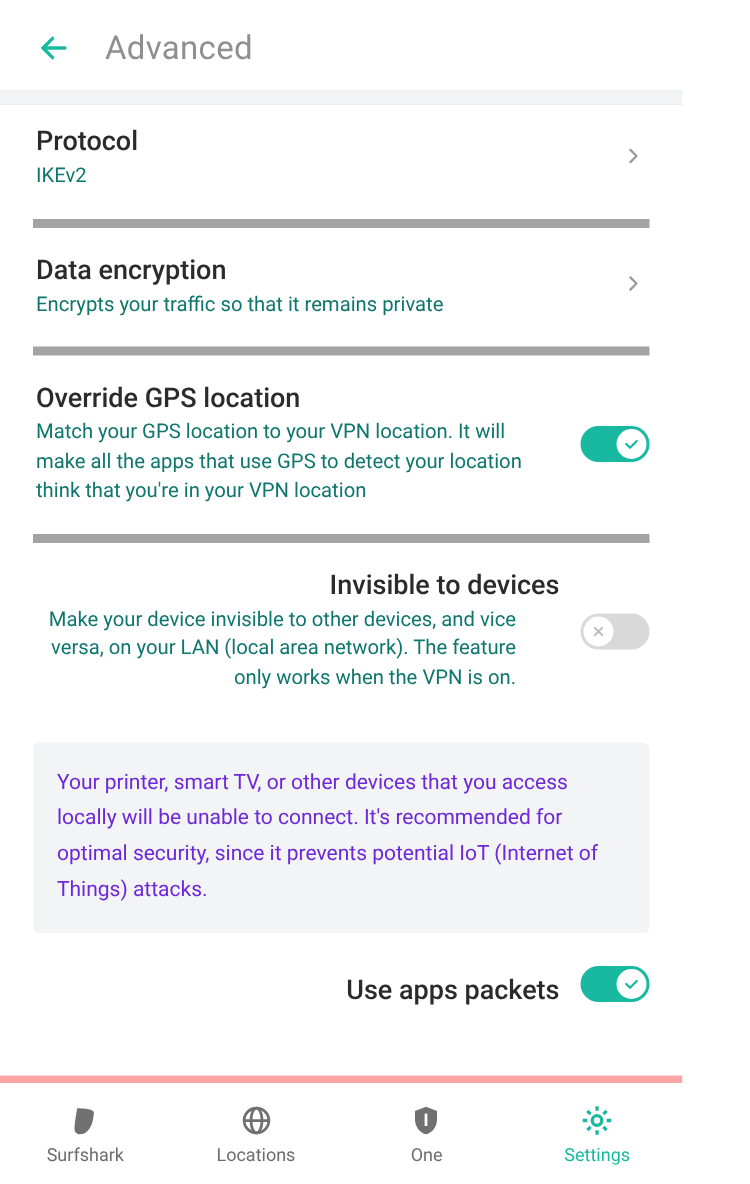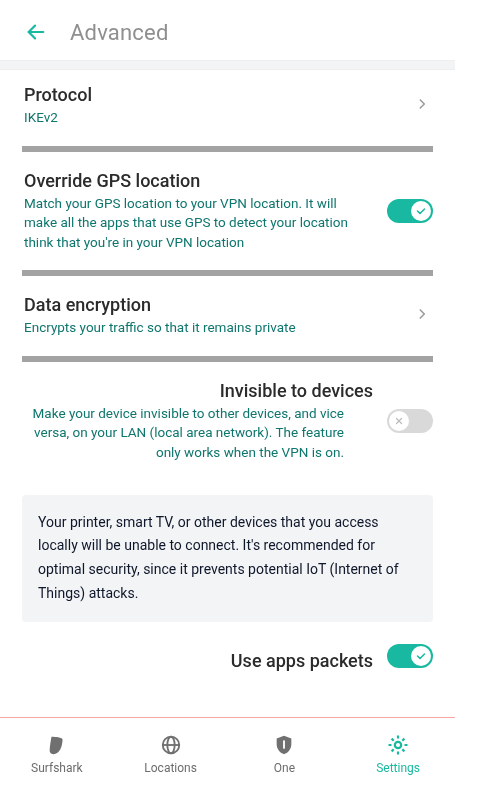--- a/index.html
+++ b/index.html
@@ -14,23 +14,23 @@
   .row { position:relative; padding:18px 60px 18px 2px; border-bottom:6px solid #a3a3a3; }
   .row.noline { border-bottom:none;text-align:right; }
   .row-title { font-size:18px; color:#2b2b2b; font-weight:500; margin-bottom:3px;}
   .row-sub { font-size:13.5px; color:#0f766e; line-height:1.45; }
   .chev { position:absolute; right:4px; top:50%; transform:translateY(-50%); }
   .toggle { position:absolute; right:0; top:50%; transform:translateY(-50%); width:46px; height:24px; border-radius:12px; }
   .toggle.on { background:#18b9a0; }
   .toggle.on .knob { position:absolute; right:2px; top:2px; width:20px; height:20px; border-radius:50%; background:#fff; display:flex; align-items:center; justify-content:center;}
   .toggle.off { background:#d9d9d9; }
   .toggle.off .knob { position:absolute; left:2px; top:2px; width:20px; height:20px; border-radius:50%; background:#fff; display:flex; align-items:center; justify-content:center;}
-  .info-box { background:#f3f4f6; border-radius:4px; padding:16px 16px; margin:14px 0 10px; font-size:14px; color:#0f172a; line-height:1.7;}
+  .info-box { background:#f3f4f6; border-radius:4px; padding:16px 16px; margin:14px 0 10px; font-size:14px; color:#6d28d9; line-height:1.7;}
   
-  .nav { position:absolute; left:0; right:0; bottom:0; height:72px; border-top:1px solid #fca5a5; display:flex; background:#fff;}
+  .nav { position:absolute; left:0; right:0; bottom:0; height:72px; border-top:5px solid #fca5a5; display:flex; background:#fff;}
   .nav-item { flex:1; display:flex; flex-direction:column; align-items:center; justify-content:center; gap:4px; font-size:12px; color:#6d6d6d;}
   .nav-item.active { color:#18b9a0; }
   .nav-icon { width:26px; height:24px; display:flex; align-items:center; justify-content:center;}
   .fade { position:absolute; left:0; right:0; bottom:72px; height:20px; background:linear-gradient(rgba(255,255,255,0),#fff);}
 </style>
 </head>
 <body>
 <div class="screen">
 
 <div class="topbar">
@@ -50,39 +50,39 @@
     <div class="row-title">Protocol</div>
     <div class="row-sub">IKEv2</div>
     <span class="chev">
       <svg width="14" height="22" viewBox="0 0 24 24" fill="none" stroke="#9a9a9a" stroke-width="2.6" stroke-linecap="round" stroke-linejoin="round">
             <polyline points="9 5 16 12 9 19"></polyline>
           </svg>
     </span>
   </div>
 
   <div class="row">
+    <div class="row-title">Data encryption</div>
+    <div class="row-sub">Encrypts your traffic so that it remains private</div>
+    <span class="chev">
+      <svg width="14" height="22" viewBox="0 0 24 24" fill="none" stroke="#9a9a9a" stroke-width="2.6" stroke-linecap="round" stroke-linejoin="round">
+            <polyline points="9 5 16 12 9 19"></polyline>
+          </svg>
+    </span>
+  </div>
+
+  <div class="row">
     <div class="row-title">Override GPS location</div>
     <div class="row-sub" style="max-width:330px">Match your GPS location to your VPN location. It will make all the apps that use GPS to detect your location think that you're in your VPN location</div>
     <div class="toggle on">
       <div class="knob">
         <svg width="12" height="12" viewBox="0 0 24 24" fill="none" stroke="#18b9a0" stroke-width="3" stroke-linecap="round" stroke-linejoin="round">
               <polyline points="5 12 10 17 19 8"></polyline>
             </svg>
       </div>
     </div>
-  </div>
-
-  <div class="row">
-    <div class="row-title">Data encryption</div>
-    <div class="row-sub">Encrypts your traffic so that it remains private</div>
-    <span class="chev">
-      <svg width="14" height="22" viewBox="0 0 24 24" fill="none" stroke="#9a9a9a" stroke-width="2.6" stroke-linecap="round" stroke-linejoin="round">
-            <polyline points="9 5 16 12 9 19"></polyline>
-          </svg>
-    </span>
   </div>
 
   <div class="row noline">
     <div class="row-title">Invisible to devices</div>
     <div class="row-sub" style="max-width:320px">Make your device invisible to other devices, and vice versa, on your LAN (local area network). The feature only works when the VPN is on.</div>
     <div class="toggle off">
       <div class="knob">
         <svg width="10" height="10" viewBox="0 0 24 24" fill="none" stroke="#bdbdbd" stroke-width="3" stroke-linecap="round">
               <line x1="6" y1="6" x2="18" y2="18"></line>
               <line x1="18" y1="6" x2="6" y2="18"></line>

